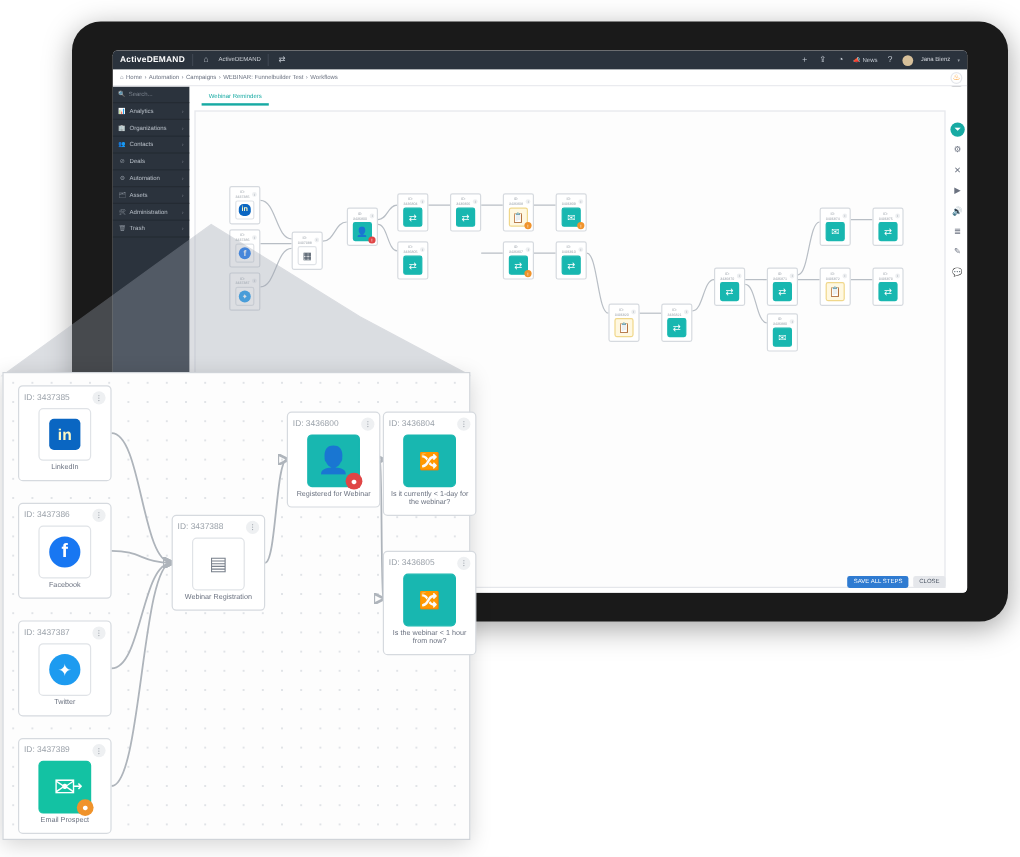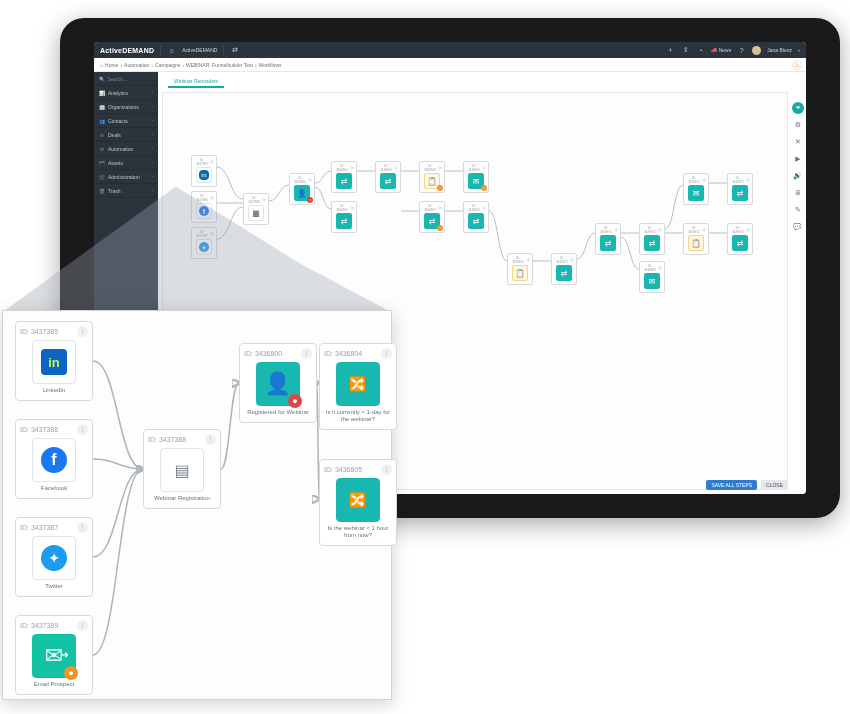--- a/index.html
+++ b/index.html
@@ -97,21 +97,21 @@
   .nodeL .ic.white{background:#fff;color:#3b4856}
   .nodeL .cap{font-size:6px;line-height:1.2;color:#6b7280}
   .nodeL .badge{position:absolute;right:-3px;bottom:-3px;width:14px;height:14px;border-radius:50%;display:flex;align-items:center;justify-content:center;font-size:9px}
   .nodeL .badge.red{background:#e04545;color:#fff}
   .nodeL .badge.orng{background:#f0932b;color:#fff}
 
   .in-svg{position:absolute;left:0;top:0;width:100%;height:100%}
   .in-svg path,.in-svg line{stroke:#aeb4bb;stroke-width:1.5;fill:none}
   .arrowhead{fill:#aeb4bb}
 
-  .linkedin{background:#0a66c2;color:#bef264;border-radius:4px}
+  .linkedin{background:#0a66c2;color:#fef9c3;border-radius:4px}
   .facebook{background:#1877f2;color:#fff;border-radius:50%}
   .twitter{background:#1d9bf0;color:#fff;border-radius:50%}
 </style>
 </head>
 <body>
 
 <div class="tablet">
   <div class="screen">
 
     <div class="topbar">

